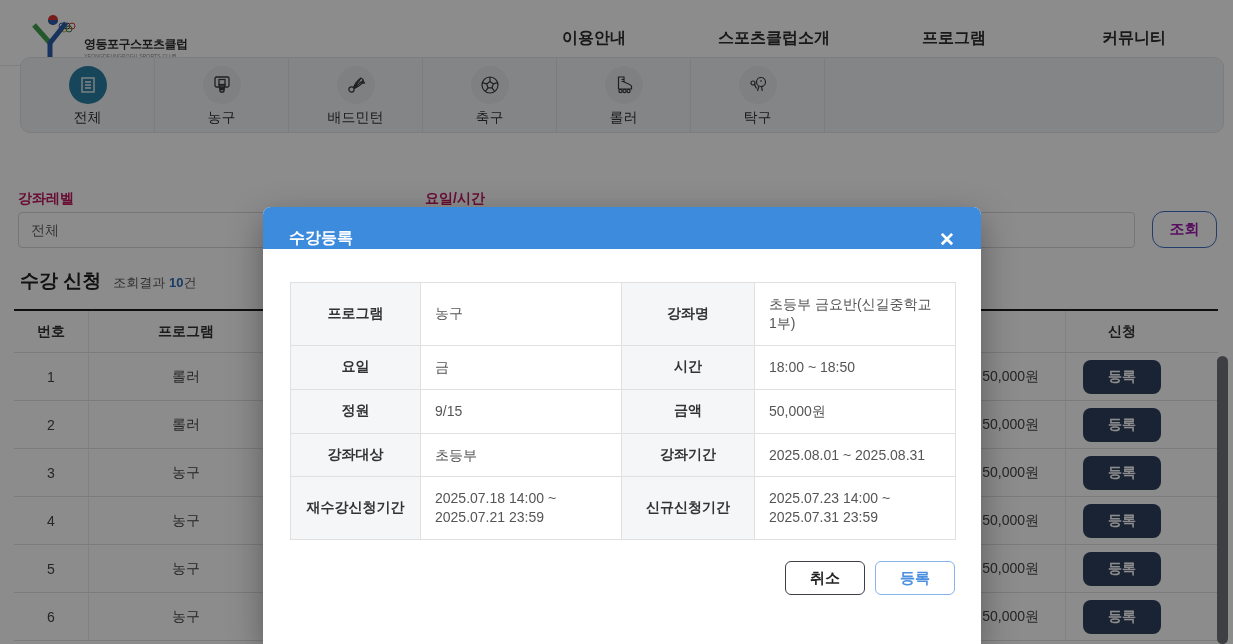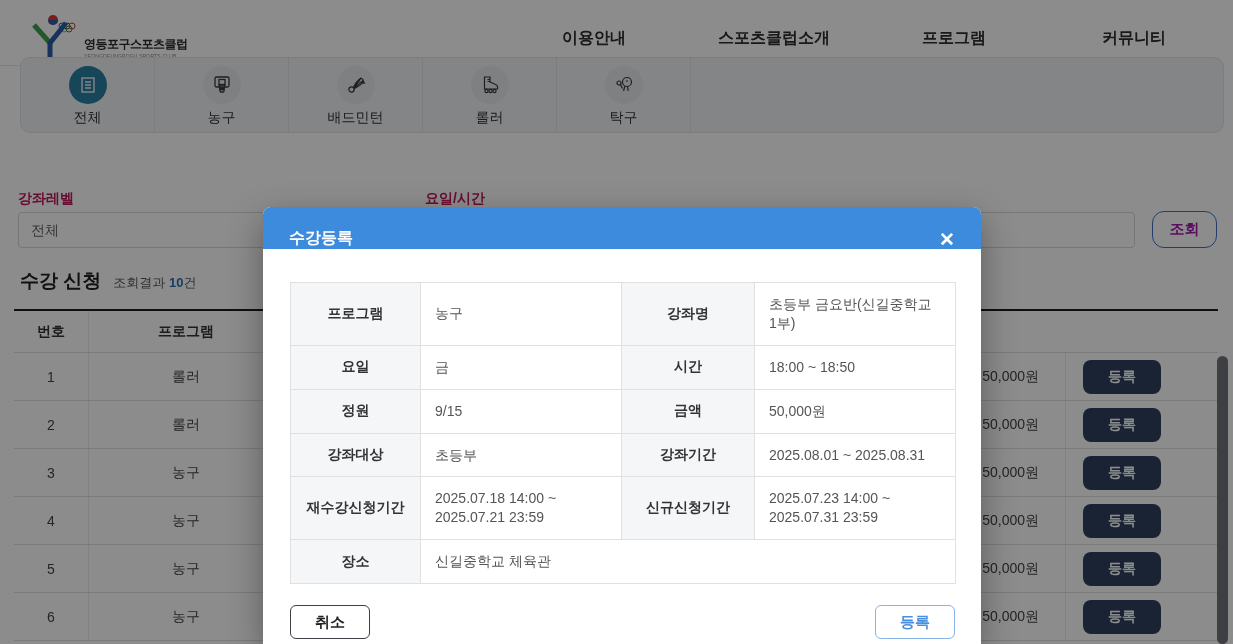--- a/index.html
+++ b/index.html
@@ -74,21 +74,21 @@
     display:flex; align-items:flex-end; justify-content:space-between; padding:0 26px; }
   .modal-title { color:#fff; font-size:16px; font-weight:bold; }
   .modal-close { color:#fff; font-size:19px; font-weight:bold; cursor:pointer; line-height:1; }
   .modal-body { padding:33px 26px 0 27px; }
   .detail-table { width:665px; border-collapse:collapse; table-layout:fixed; }
   .detail-table td { border:1px solid #e0e0e0; font-size:14px; vertical-align:middle; }
   .dt-label { background:#f5f6f7; font-weight:bold; color:#333; text-align:center;
     padding:12px 6px; }
   .dt-value { color:#555; padding:12px 14px; line-height:1.35; }
   .cw1 { width:130px; } .cw2 { width:201px; } .cw3 { width:133px; } .cw4 { width:201px; }
-  .modal-actions { display:flex; justify-content:space-between; gap:10px; margin-top:21px; }
+  .modal-actions { display:flex; justify-content:flex-end; gap:10px; margin-top:21px; }
   .btn-cancel { width:80px; height:34px; background:#fff; border:1px solid #3c3f45;
     border-radius:6px; color:#222; font-size:15px; font-weight:bold; cursor:pointer; font-family:inherit; }
   .btn-submit { width:80px; height:34px; background:#fff; border:1px solid #85b3ea;
     border-radius:6px; color:#4b90e0; font-size:15px; font-weight:bold; cursor:pointer; font-family:inherit; }
 
   .scroll-thumb { position:absolute; right:5px; top:356px; width:11px; height:288px;
     background:#3e3f43; border-radius:6px; z-index:200; }
 </style>
 </head>
 <body>
@@ -153,20 +153,30 @@
             <path d="M8.5 13.5 L16 4 M8.9 14.6 L18 6.5 M8.9 14.6 L16 4"></path>
             <path d="M16 4 C18 5 18.6 5.6 18.5 7.5 M18 6.5 L19.5 9 C17.5 9.5 16 9 14.5 8"></path>
             <path d="M8.5 13.5 C10 9.5 13 6 16 4 M8.9 14.6 C12.5 13 16.5 10.5 18.5 7.5"></path>
           </svg>
         </div>
         <div class="tab-label">배드민턴</div>
       </div>
       <div class="tab">
         <div class="tab-circle tab-icon">
           <svg width="22" height="22" viewBox="0 0 22 22" fill="none" stroke="#3a3a3a" stroke-width="1.2">
+            <circle cx="11" cy="11" r="8"></circle>
+            <path d="M11 7.5 L14.3 9.9 L13 13.8 L9 13.8 L7.7 9.9 Z"></path>
+            <path d="M11 7.5 V3 M14.3 9.9 L18.7 8.6 M13 13.8 L15.6 17.4 M9 13.8 L6.4 17.4 M7.7 9.9 L3.3 8.6"></path>
+          </svg>
+        </div>
+        <div class="tab-label">축구</div>
+      </div>
+      <div class="tab">
+        <div class="tab-circle tab-icon">
+          <svg width="22" height="22" viewBox="0 0 22 22" fill="none" stroke="#3a3a3a" stroke-width="1.2">
             <path d="M7 3 h4 v5 c3 1.5 6 2 7.5 4 v3 H5.5 V3 z M8.5 5.5 h2 M8.5 7.5 h2"></path>
             <circle cx="7.5" cy="17" r="1.6"></circle>
               <circle cx="11.5" cy="17" r="1.6"></circle>
               <circle cx="15.5" cy="17" r="1.6"></circle>
           </svg>
         </div>
         <div class="tab-label">롤러</div>
       </div>
       <div class="tab">
         <div class="tab-circle tab-icon">
@@ -196,20 +206,21 @@
       </span>
     </div>
 
     <div class="course-table">
       <div class="ct-topborder"></div>
       <div class="ct-row ct-head">
         <div class="ct-cell col-no">번호</div>
         <div class="ct-cell col-program">프로그램</div>
         <div class="ct-cell col-mid"></div>
         <div class="ct-cell col-price"></div>
+        <div class="ct-cell col-apply">신청</div>
       </div>
 
       <div class="ct-row ct-body">
         <div class="ct-cell col-no">1</div>
         <div class="ct-cell col-program">롤러</div>
         <div class="ct-cell col-mid"></div>
         <div class="ct-cell col-price">50,000원</div>
         <div class="ct-cell col-apply">
             <button class="register-btn">등록</button>
           </div>
@@ -295,24 +306,20 @@
           <td class="dt-value">초등부</td>
           <td class="dt-label">강좌기간</td>
           <td class="dt-value">2025.08.01 ~ 2025.08.31</td>
         </tr>
         <tr>
           <td class="dt-label">재수강신청기간</td>
           <td class="dt-value">2025.07.18 14:00 ~ 2025.07.21 23:59</td>
           <td class="dt-label">신규신청기간</td>
           <td class="dt-value">2025.07.23 14:00 ~ 2025.07.31 23:59</td>
         </tr>
-        <tr>
-          <td class="dt-label">장소</td>
-          <td class="dt-value" colspan="3">신길중학교 체육관</td>
-        </tr>
       </tbody>
         </table>
       <div class="modal-actions">
         <button class="btn-cancel">취소</button>
         <button class="btn-submit">등록</button>
       </div>
     </div>
   </div>
 
   <div class="scroll-thumb"></div>

